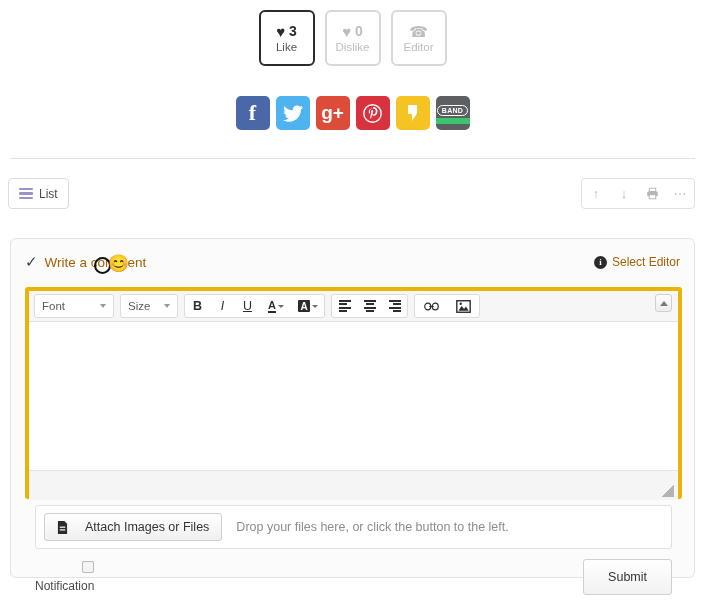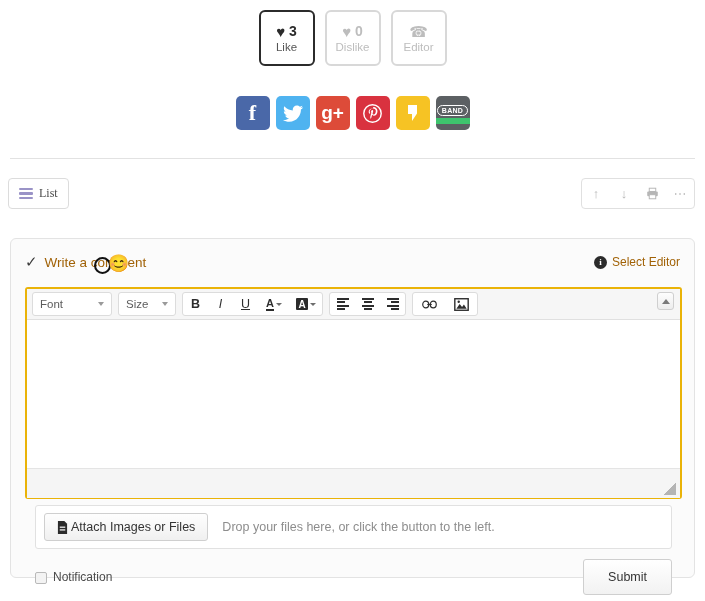--- a/index.html
+++ b/index.html
@@ -74,21 +74,21 @@
   
   .nav-row { position: absolute; left: 0; top: 178px; width: 705px; height: 32px; }
   .list-btn {
     position: absolute; left: 8px; top: 0;
     height: 31px; padding: 0 10px;
     border: 1px solid #dcdcdc; border-radius: 4px; background: #fff;
     display: flex; align-items: center; gap: 6px; cursor: pointer;
   }
   .hamburger { display: flex; flex-direction: column; gap: 2px; }
   .hamburger i { display: block; width: 14px; height: 2.5px; background: #9a93c7; border-radius:1px; }
-  .list-label { font-size: 12px; color: #4a4a4a; font-family: Liberation Serif, serif; }
+  .list-label { font-size: 12px; color: #4a4a4a; }
   .tool-group {
     position: absolute; right: 10px; top: 0;
     height: 31px; border: 1px solid #e0e0e0; border-radius: 4px; background: #fff;
     display: flex; align-items: center;
   }
   .tool-btn {
     width: 28px; height: 29px; display:flex; align-items:center; justify-content:center;
     cursor: pointer; color: #b6b6b6; font-size: 13px;
   }
 
@@ -115,21 +115,21 @@
     width: 13px; height: 13px; border-radius: 50%; background: #2b2b2b;
     color: #fff; font-size: 9px; font-weight: bold;
     display: flex; align-items: center; justify-content: center;
     font-family: "Liberation Serif", serif;
   }
   .select-editor-label { font-size: 12px; color: #a16207; }
 
   
   .editor {
     position: absolute; left: 14px; top: 48px; width: 657px; height: 212px;
-    border: 2px solid #eab308; border-radius: 3px; background: #fff;
+    border: 4px solid #eab308; border-radius: 3px; background: #fff;
   }
   .ed-toolbar {
     height: 31px; background: #f6f6f6; border-bottom: 1px solid #e0e0e0;
     display: flex; align-items: center; gap: 6px; padding: 0 5px; position: relative;
   }
   .tb-group {
     border: 1px solid #dcdcdc; border-radius: 3px; background: #fff;
     display: flex; align-items: center; height: 24px;
   }
   .tb-sel {
@@ -175,32 +175,32 @@
 
   
   .attach-row {
     position: absolute; left: 24px; top: 266px; width: 637px; height: 44px;
     border: 1px solid #e1e1e1; border-radius: 3px; background: #fff;
     display: flex; align-items: center; padding: 0 8px; gap: 14px;
   }
   .attach-btn {
     height: 28px; padding: 0 12px; border: 1px solid #cfcfcf; border-radius: 3px;
     background: linear-gradient(#fefefe,#f0f0f0);
-    display:flex; align-items:center; gap: 3px; cursor: pointer;
+    display:flex; align-items:center; gap: 17px; cursor: pointer;
     font-size: 12.5px; color: #333;
   }
   .file-icon { font-size: 12px; color:#2b2b2b; }
   .drop-hint { font-size: 12.5px; color: #8d8d8d; }
 
   
   .bottom-row {
     position: absolute; left: 24px; top: 318px; width: 637px; height: 40px;
     display: flex; align-items: center; justify-content: space-between;
   }
-  .notif { display:flex; align-items:flex-end; gap:6px; cursor:pointer; }
+  .notif { display:flex; align-items:flex-end; gap:6px; cursor:pointer;flex-direction:column; }
   .chk { width: 12px; height: 12px; border: 1px solid #b9b9b9; background:#f3f3f3; border-radius:2px; }
   .notif-label { font-size: 12px; color: #4b4b4b; }
   .submit-btn {
     height: 36px; padding: 0 24px; border: 1px solid #cfcfcf; border-radius: 3px;
     background: linear-gradient(#ffffff,#f2f2f2);
     font-size: 12.5px; color: #333; cursor: pointer;
   }
 </style>
 </head>
 <body>

